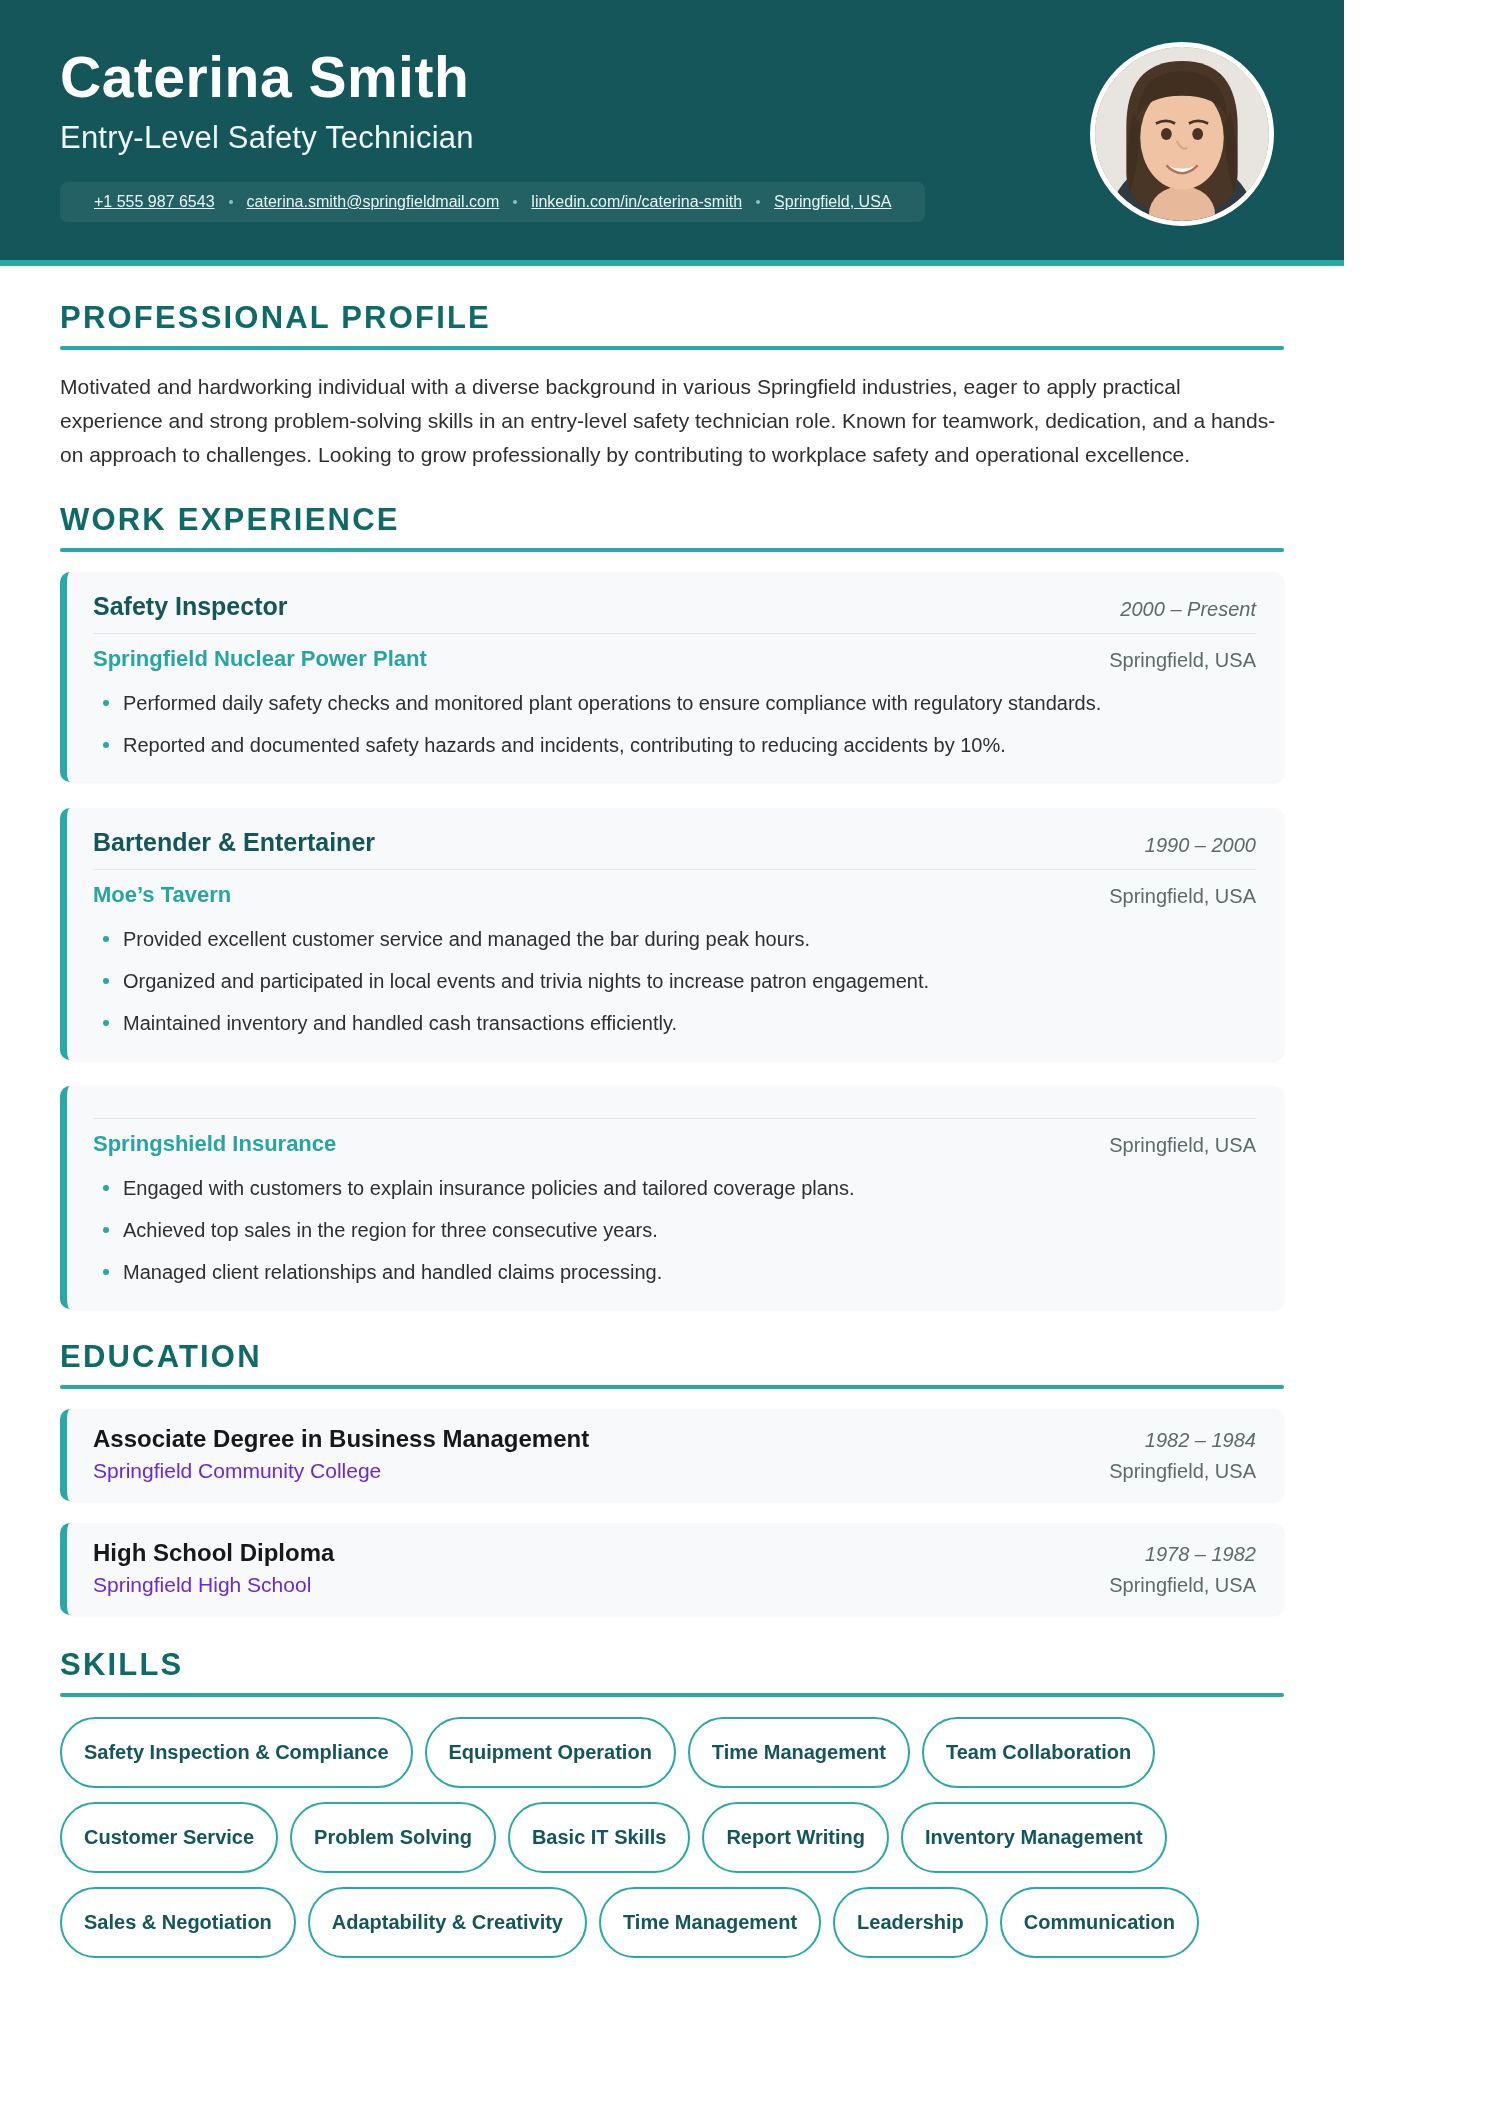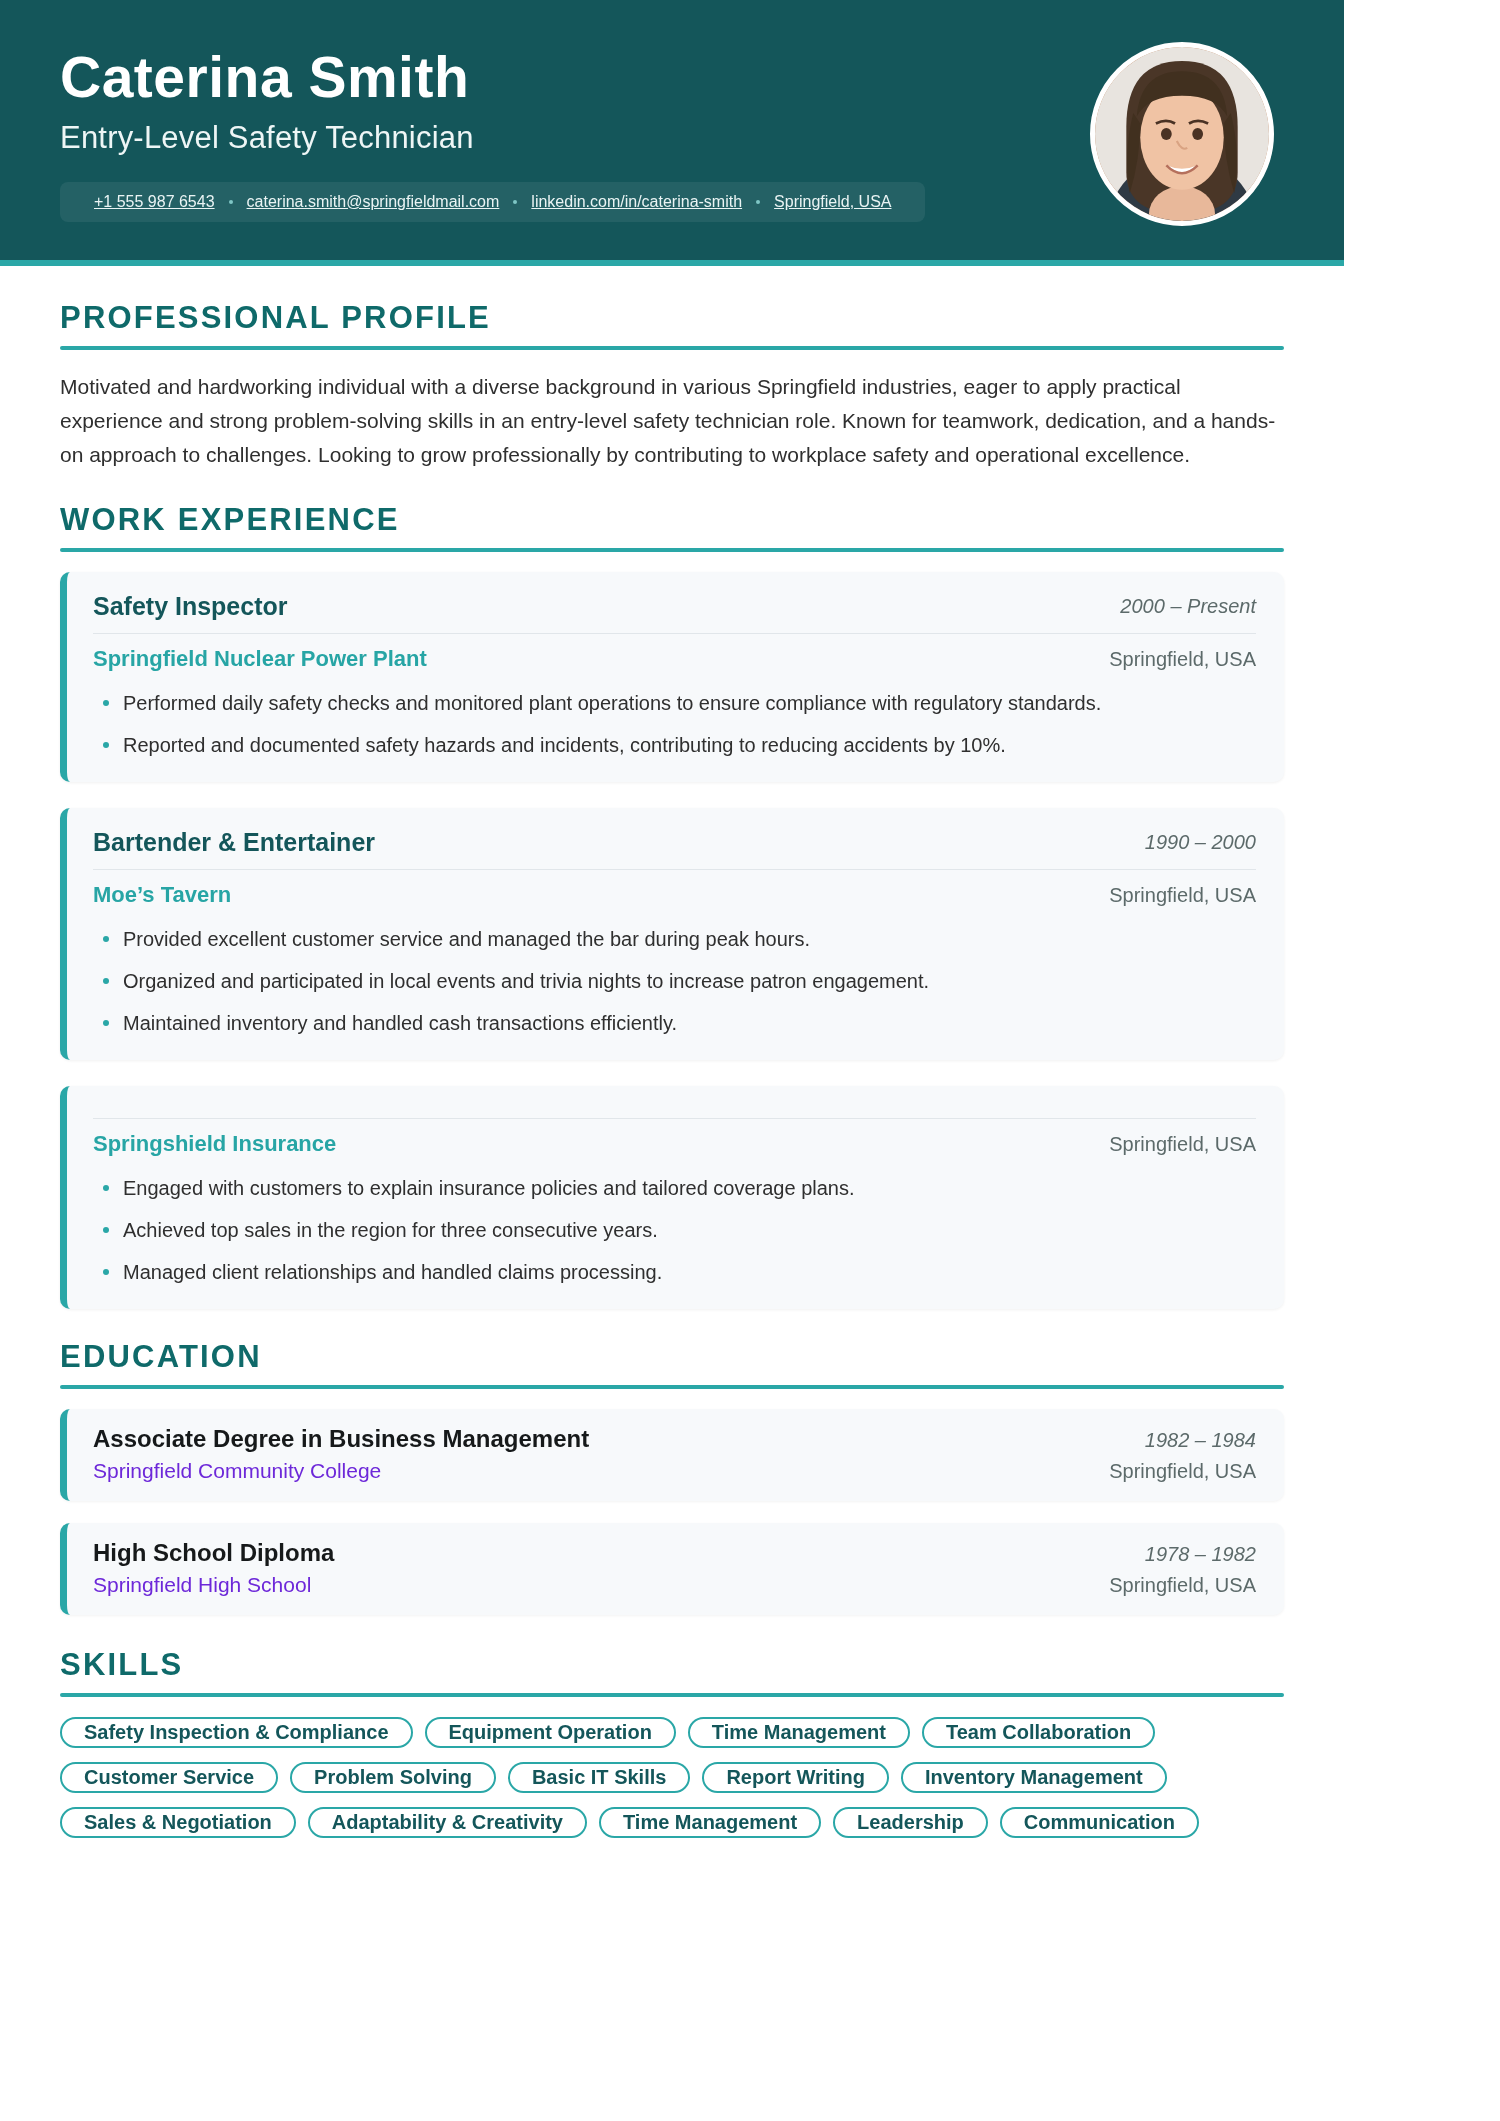--- a/index.html
+++ b/index.html
@@ -119,21 +119,21 @@
     background: #f7f9fb;
     border-left: 7px solid #2aa7a7;
     border-radius: 10px;
     padding: 20px 28px 22px 26px;
     margin-bottom: 26px;
     box-shadow: 0 1px 3px rgba(0,0,0,0.06);
   }
   .exp-row {
     display: flex;
     justify-content: space-between;
-    align-items: center;
+    align-items: flex-end;
     gap: 20px;
   }
   .exp-role {
     font-size: 25px;
     font-weight: bold;
     color: #14565a;
   }
   .exp-dates {
     font-size: 20px;
     font-style: italic;
@@ -215,21 +215,21 @@
   
   .skills-wrap {
     display: flex;
     flex-wrap: wrap;
     gap: 14px 12px;
     margin-top: 4px;
   }
   .skill-chip {
     border: 2px solid #2aa7a7;
     border-radius: 999px;
-    padding: 2px 22px;
+    padding: 22px 22px;
     font-size: 20px;
     font-weight: bold;
     color: #14565a;
     background: #ffffff;
     white-space: nowrap;
   }
 
   .mt-edu { margin-top: 30px; }
   .mt-skills { margin-top: 32px; }
   .mt-work { margin-top: 30px; }

